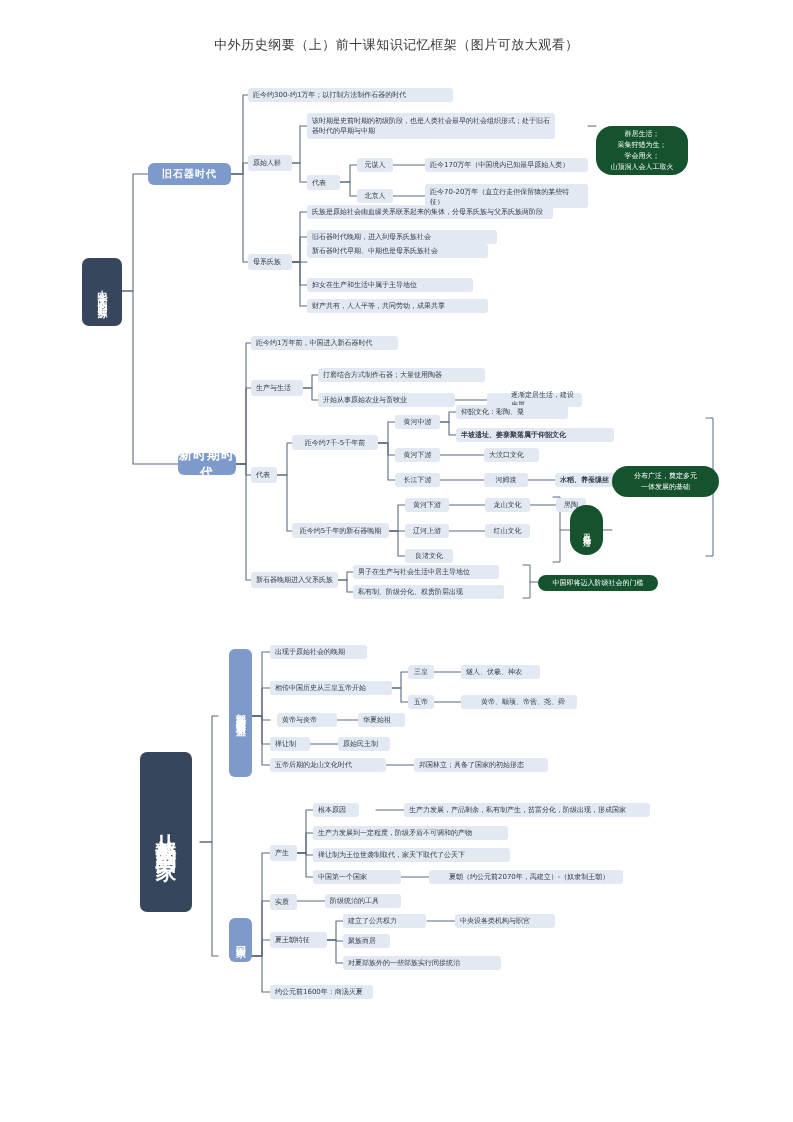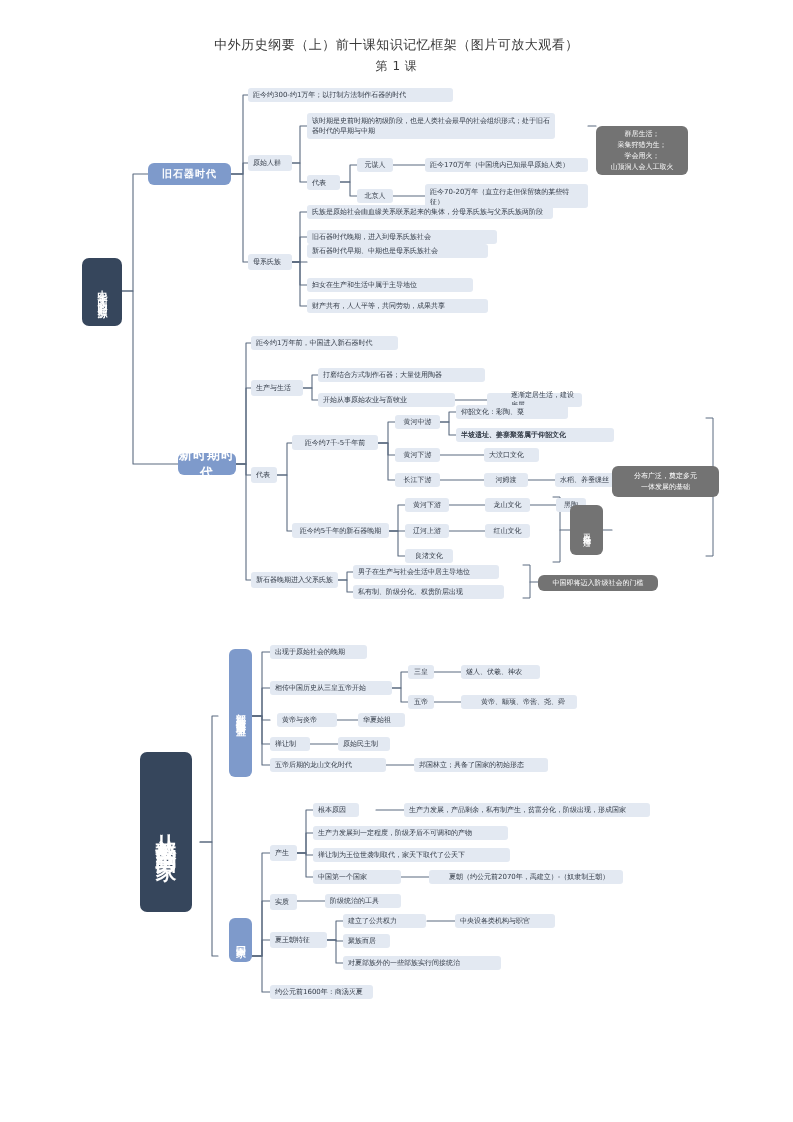--- a/index.html
+++ b/index.html
@@ -34,40 +34,39 @@
   .chip{
     background:#e3e9f2;color:#333b47;border-radius:3px;
     display:flex;align-items:center;
     font-size:7px;line-height:10px;padding:2px 5px;
   }
   .chip.multi{align-items:flex-start;padding-top:3px;}
   .chip.ctr{justify-content:center;text-align:center;}
 
   
   .callout{
-    background:#737373;color:#ffffff;border-radius:6px;
+    background:#14532d;color:#ffffff;border-radius:16px;
     display:flex;align-items:center;justify-content:center;text-align:center;
     font-size:7px;line-height:11px;padding:3px 6px;
   }
   .callout.vert{writing-mode:vertical-rl;text-orientation:upright;
     font-size:8px;line-height:13px;letter-spacing:1px;}
 
   
   #title-wrap{position:absolute;left:0;top:36px;width:793px;text-align:center;}
   #title-main{font-size:13px;color:#3a3a3a;letter-spacing:.5px;}
   #title-sub{font-size:12px;color:#3a3a3a;margin-top:4px;letter-spacing:.5px;}
 </style>
 </head>
 <body>
 
 <div id="page">
 
   <div id="title-wrap">
     <div id="title-main">中外历史纲要（上）前十课知识记忆框架（图片可放大观看）</div>
-    <div id="title-sub">第 1 课</div>
   </div>
 
   <svg id="wires" viewBox="0 0 793 1122">
     <g fill="none" stroke="#5b6b80" stroke-width="1.1" stroke-linecap="round" stroke-linejoin="round">
 
       <path d="M122,291 H133 V174 H148"></path>
       <path d="M122,291 H133 V464 H178"></path>
 
       <path d="M231,174 H243 V95 H248"></path>
       <path d="M231,174 H243 V163 H248"></path>
@@ -224,21 +223,21 @@
 
   <div class="node chip ctr" style="left:395px;top:415px;width:45px;height:14px;">黄河中游</div>
   <div class="node chip" style="left:456px;top:405px;width:112px;height:14px;">仰韶文化：彩陶、粟</div>
   <div class="node chip" style="left:456px;top:428px;width:158px;height:14px;font-weight:bold;">半坡遗址、姜寨聚落属于仰韶文化</div>
 
   <div class="node chip ctr" style="left:395px;top:448px;width:45px;height:14px;">黄河下游</div>
   <div class="node chip" style="left:484px;top:448px;width:55px;height:14px;">大汶口文化</div>
 
   <div class="node chip ctr" style="left:395px;top:473px;width:45px;height:14px;">长江下游</div>
   <div class="node chip ctr" style="left:484px;top:473px;width:44px;height:14px;">河姆渡</div>
-  <div class="node chip" style="left:555px;top:473px;width:70px;height:14px;">水稻、养蚕缫丝</div>
+  <div class="node chip" style="left:555px;top:473px;width:70px;height:14px;font-weight:bold;">水稻、养蚕缫丝</div>
 
   <div class="node chip ctr" style="left:292px;top:523px;width:97px;height:15px;">距今约5千年的新石器晚期</div>
 
   <div class="node chip ctr" style="left:405px;top:498px;width:44px;height:14px;">黄河下游</div>
   <div class="node chip ctr" style="left:485px;top:498px;width:45px;height:14px;">龙山文化</div>
   <div class="node chip ctr" style="left:556px;top:498px;width:30px;height:14px;">黑陶</div>
 
   <div class="node chip ctr" style="left:405px;top:524px;width:44px;height:14px;">辽河上游</div>
   <div class="node chip ctr" style="left:485px;top:524px;width:45px;height:14px;">红山文化</div>
 

